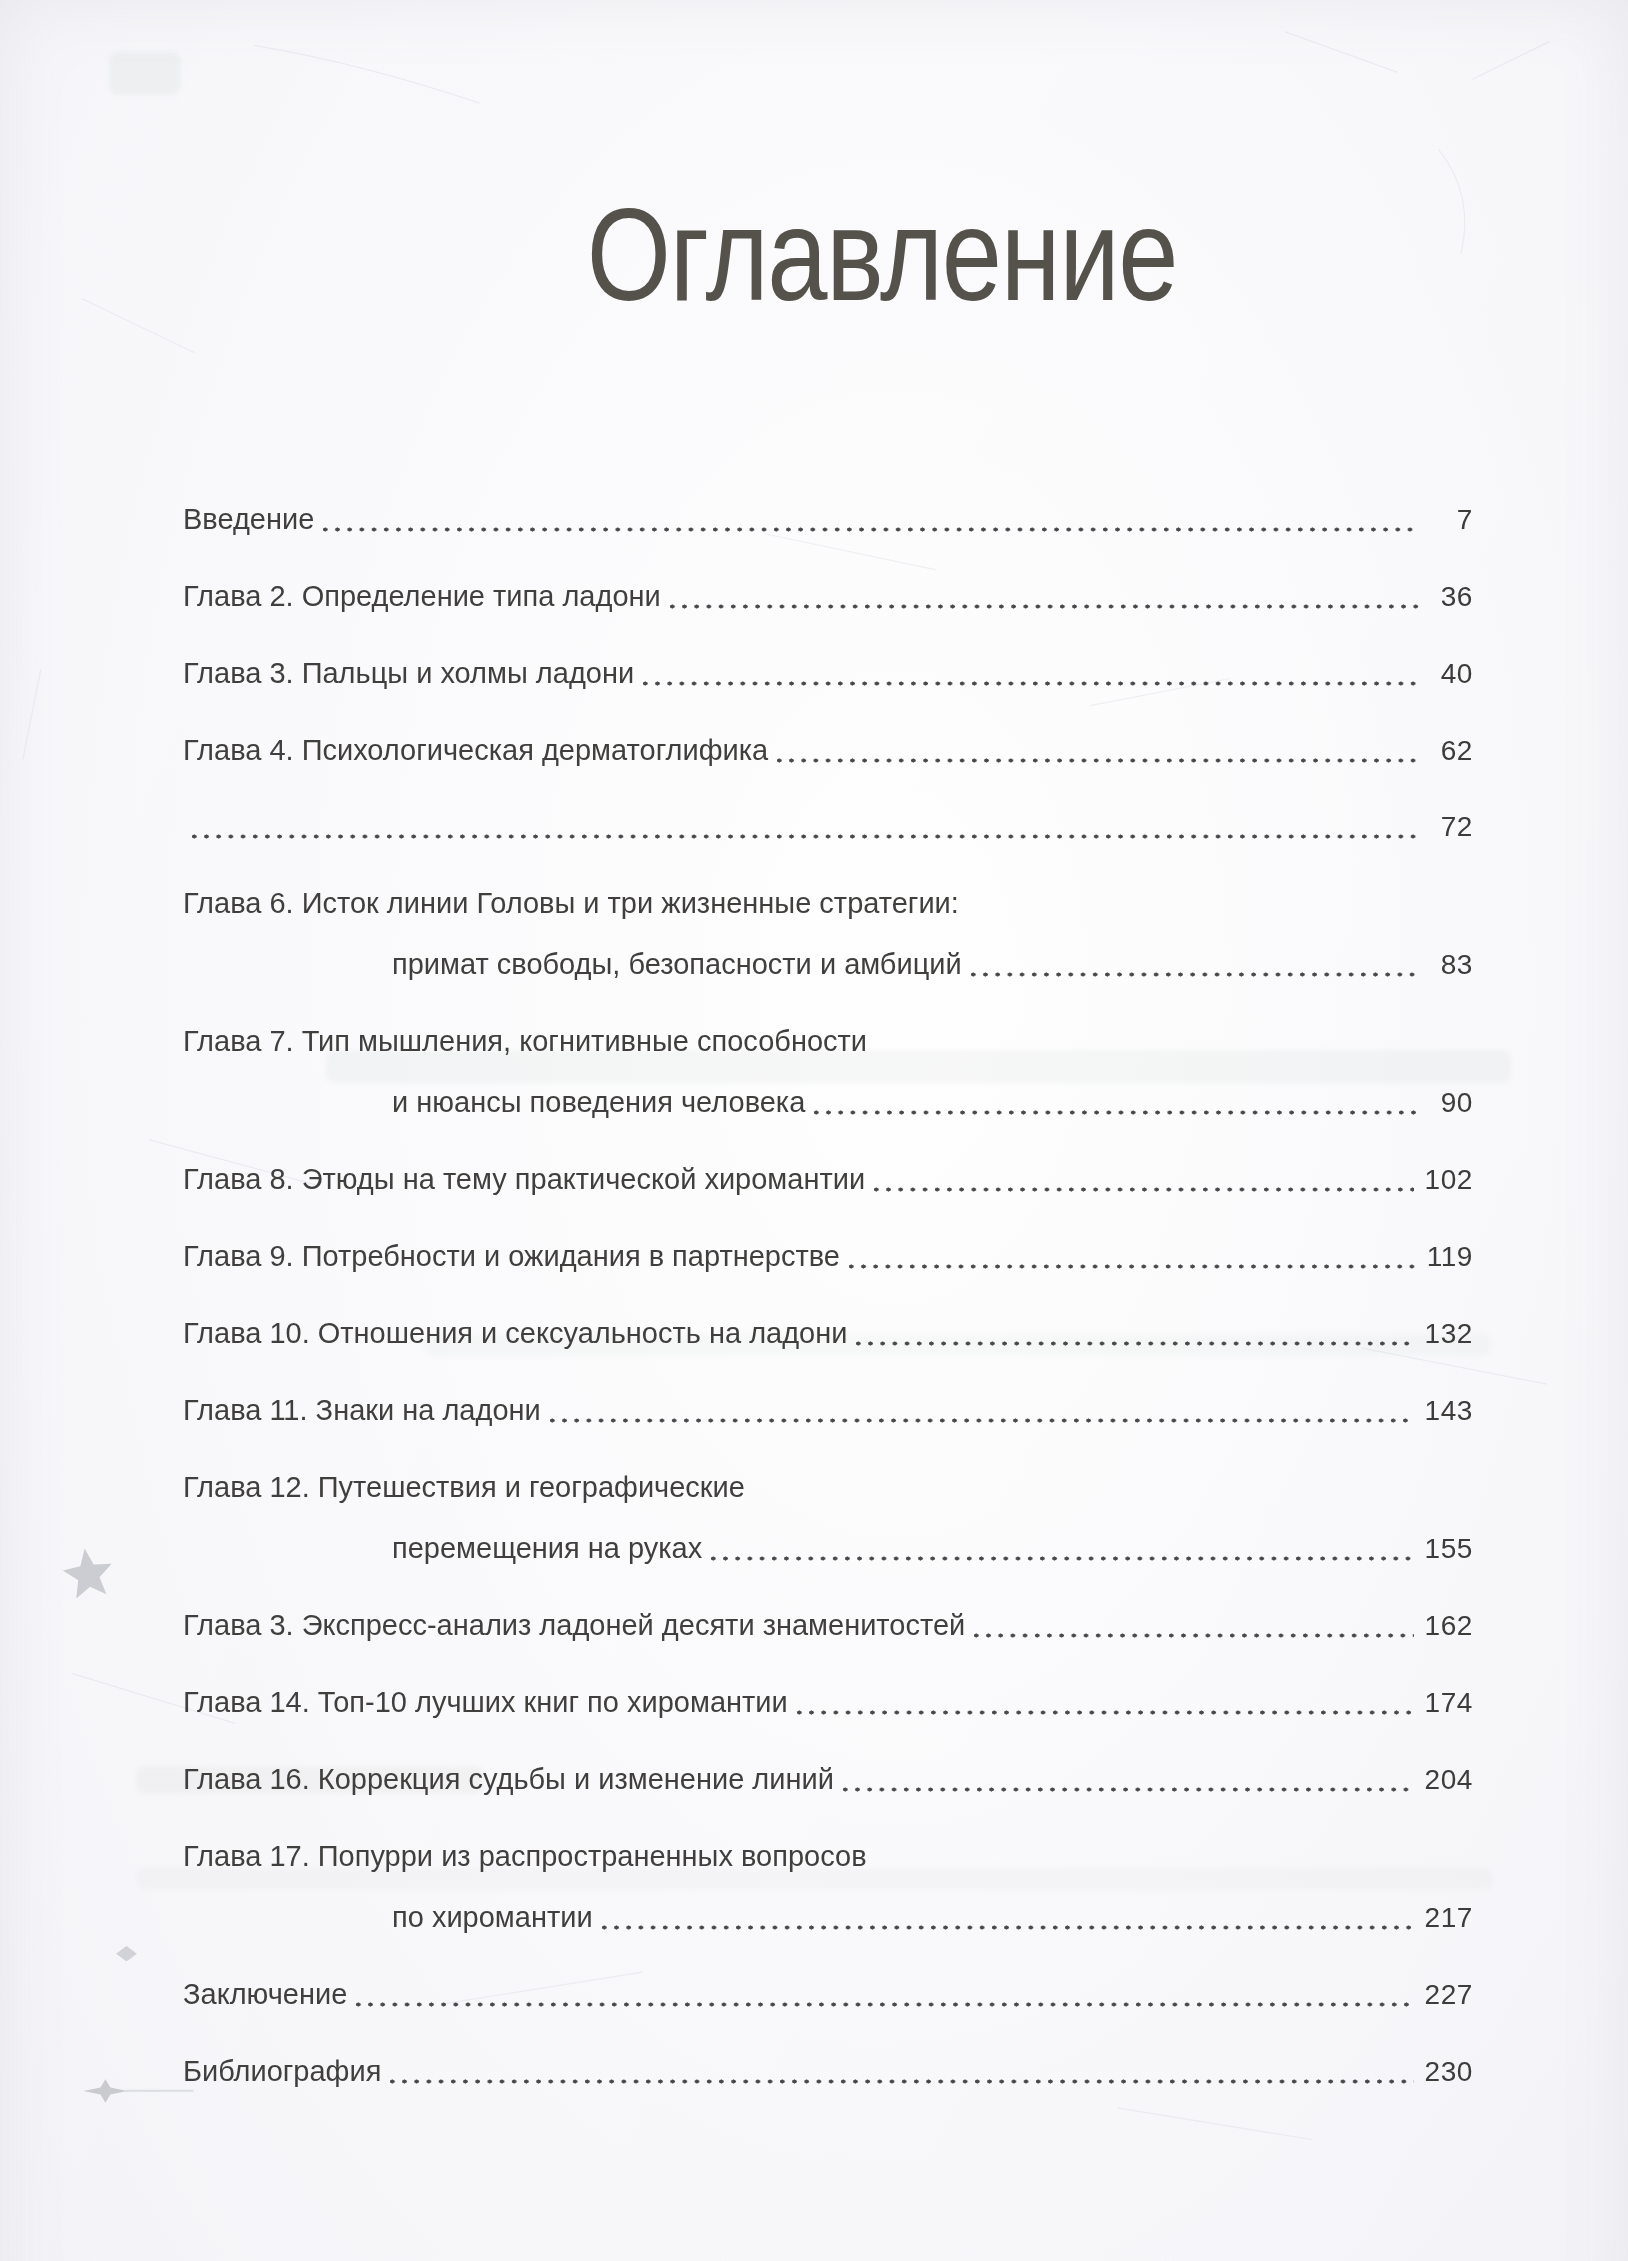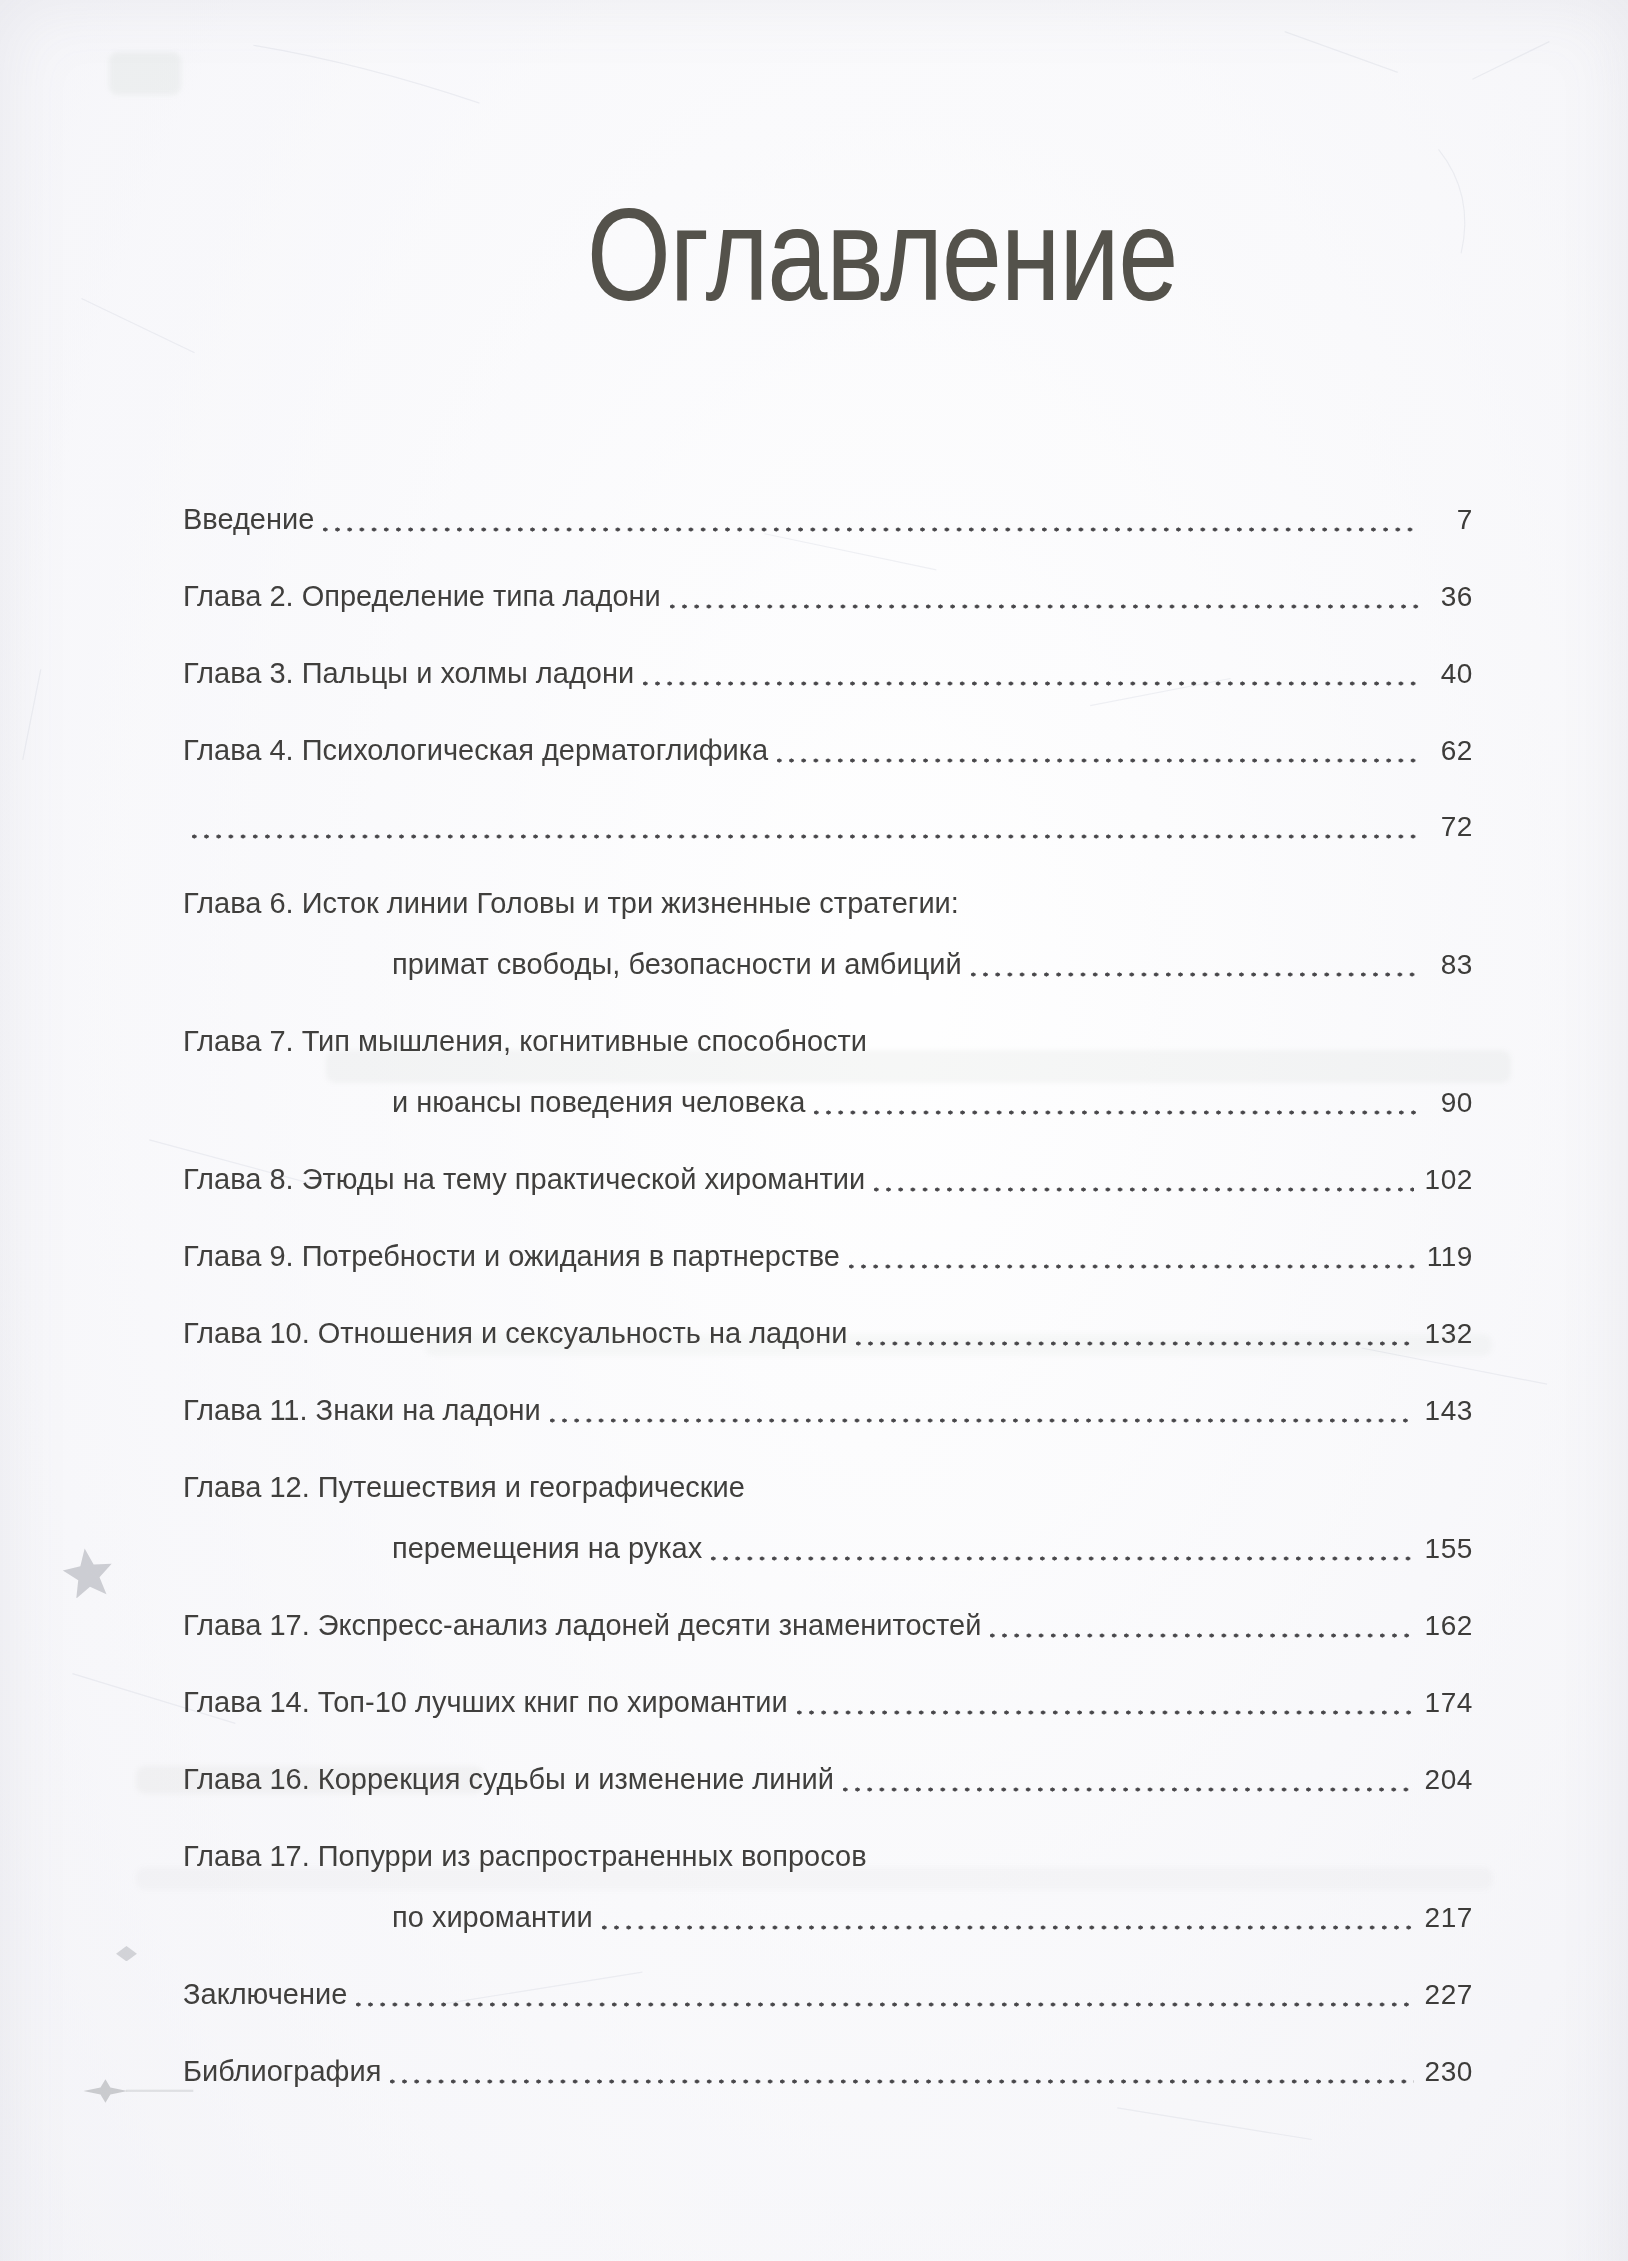--- a/index.html
+++ b/index.html
@@ -195,21 +195,21 @@
           <span class="toc-label">Глава 12. Путешествия и географические</span>
         </div>
         <div class="toc-line cont">
           <span class="toc-label">перемещения на руках</span>
           <span class="dot-leader"></span>
           <span class="toc-page">155</span>
         </div>
       </div>
       <div class="toc-entry">
         <div class="toc-line">
-          <span class="toc-label">Глава 17. Экспресс-анализ ладоней десяти знаменитостей</span>
+          <span class="toc-label">Глава 3. Экспресс-анализ ладоней десяти знаменитостей</span>
           <span class="dot-leader"></span>
           <span class="toc-page">162</span>
         </div>
       </div>
       <div class="toc-entry gap-lg">
         <div class="toc-line">
           <span class="toc-label">Глава 14. Топ-10 лучших книг по хиромантии</span>
           <span class="dot-leader"></span>
           <span class="toc-page">174</span>
         </div>

